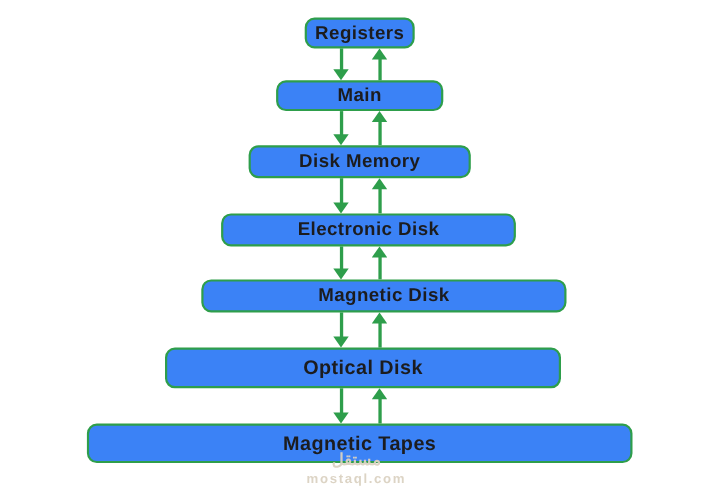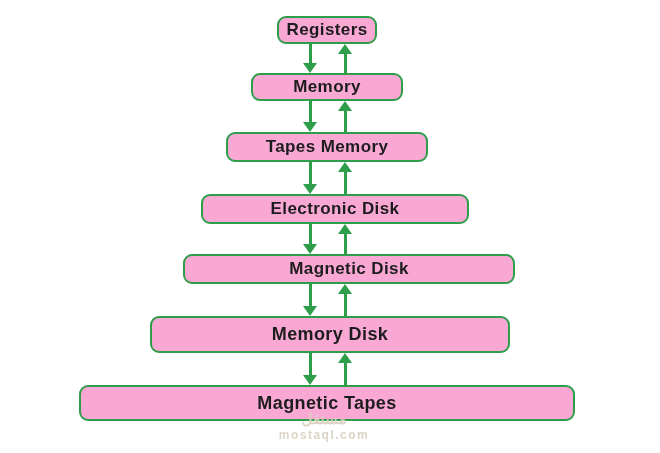--- a/index.html
+++ b/index.html
@@ -15,21 +15,21 @@
     width: 660px;
     height: 453px;
     background: var(--bg);
     overflow: hidden;
     font-family: "Liberation Sans", sans-serif;
   }
   .box {
     position: absolute;
     border: 2px solid var(--green);
     border-radius: 9px;
-    background: #f9a8d4;
+    background: #3b82f6;
     display: flex;
     align-items: center;
     justify-content: center;
   }
   .box .label {
     color: var(--text);
     font-weight: 700;
     font-size: 17px;
     letter-spacing: 0.4px;
     white-space: nowrap;
@@ -108,36 +108,36 @@
         <div class="stem"></div>
         <div class="head"></div>
       </div>
     <div class="arrow arrow-up">
         <div class="stem"></div>
         <div class="head"></div>
       </div>
   </div>
 
   <div class="box" style="left:251px;top:73px;width:152px;height:28px">
-    <span class="label">Memory</span>
+    <span class="label">Main</span>
   </div>
 
   <div class="connector" style="top:101px;height:31px">
     <div class="arrow arrow-down">
         <div class="stem"></div>
         <div class="head"></div>
       </div>
     <div class="arrow arrow-up">
         <div class="stem"></div>
         <div class="head"></div>
       </div>
   </div>
 
   <div class="box" style="left:226px;top:132px;width:202px;height:30px">
-    <span class="label">Tapes Memory</span>
+    <span class="label">Disk Memory</span>
   </div>
 
   <div class="connector" style="top:162px;height:32px">
     <div class="arrow arrow-down">
         <div class="stem"></div>
         <div class="head"></div>
       </div>
     <div class="arrow arrow-up">
         <div class="stem"></div>
         <div class="head"></div>
@@ -168,21 +168,21 @@
         <div class="stem"></div>
         <div class="head"></div>
       </div>
     <div class="arrow arrow-up">
         <div class="stem"></div>
         <div class="head"></div>
       </div>
   </div>
 
   <div class="box lg" style="left:150px;top:316px;width:360px;height:37px">
-    <span class="label">Memory Disk</span>
+    <span class="label">Optical Disk</span>
   </div>
 
   <div class="connector" style="top:353px;height:32px">
     <div class="arrow arrow-down">
         <div class="stem"></div>
         <div class="head"></div>
       </div>
     <div class="arrow arrow-up">
         <div class="stem"></div>
         <div class="head"></div>

